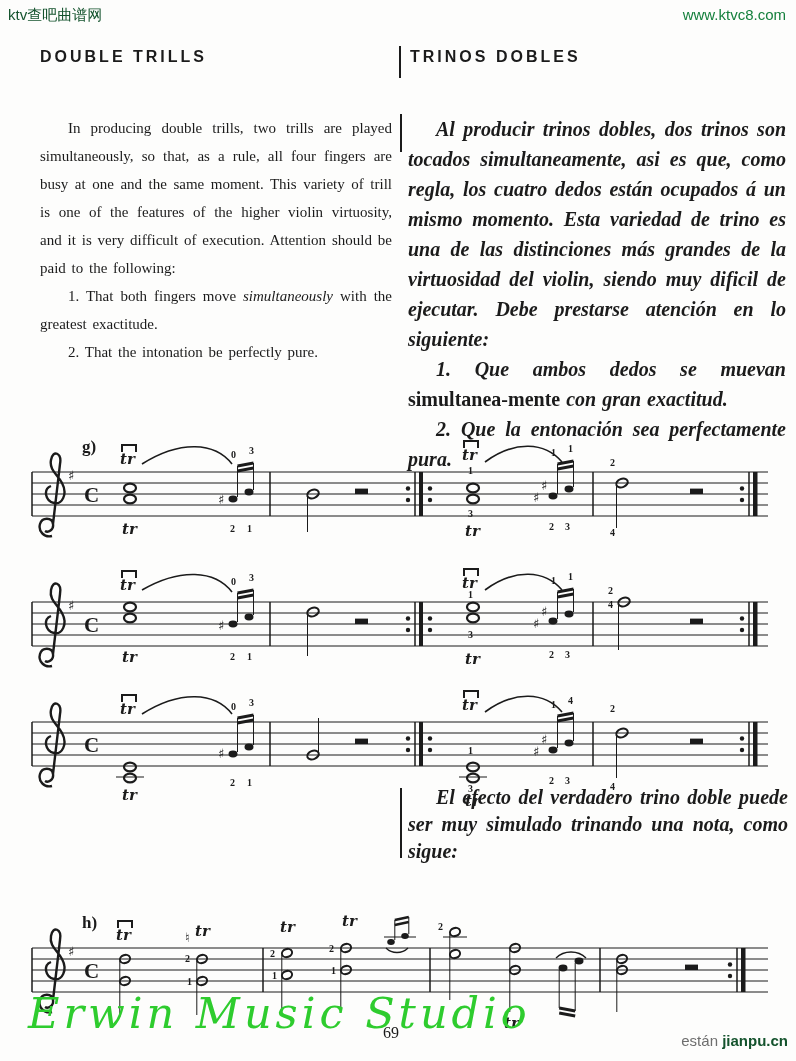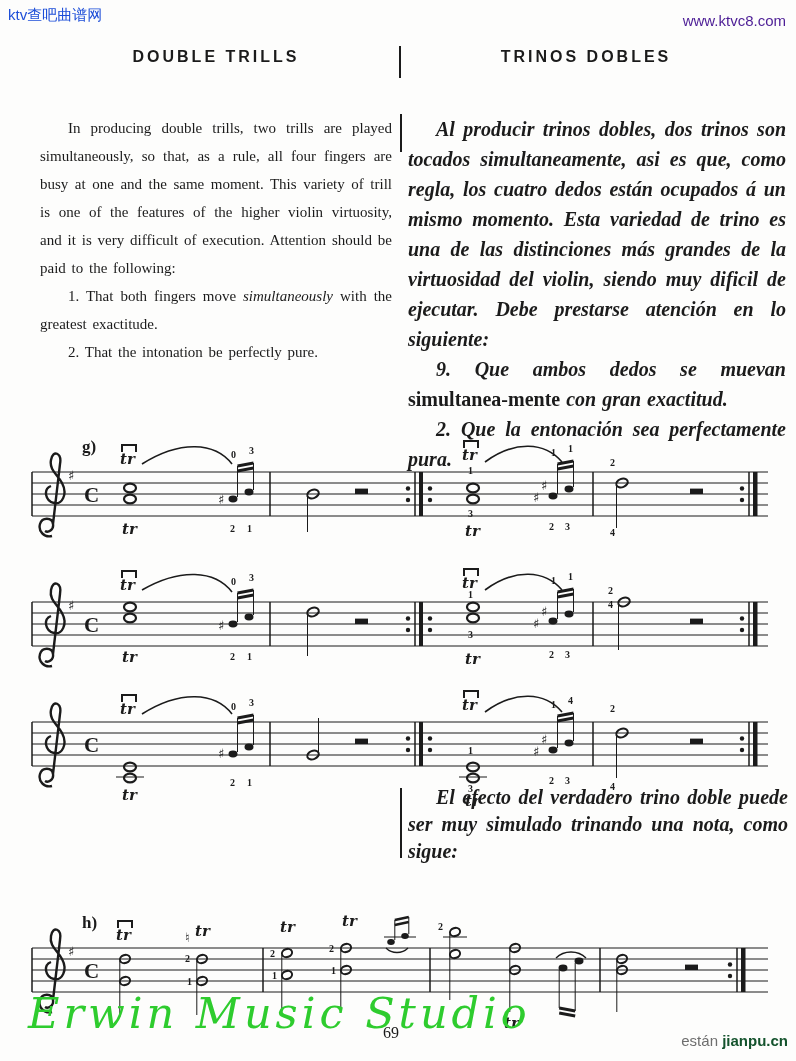--- a/index.html
+++ b/index.html
@@ -1,30 +1,30 @@
 <!DOCTYPE html>
 <html><head>
 <meta charset="utf-8">
 <style>
   html,body{margin:0;padding:0;background:#e8e8e8;}
   .page{position:relative;width:796px;height:1061px;background:#fdfdfc;overflow:hidden;
         font-family:"Liberation Serif",serif;color:#1b1b1b;}
   
   .wm{position:absolute;font-family:"Liberation Sans",sans-serif;font-size:15px;}
-  .wm-tl{left:8px;top:6px;color:#1d4ed8;}
-  .wm-tr{right:10px;top:12px;color:#4c1d95;}
+  .wm-tl{left:8px;top:6px;color:#14532d;}
+  .wm-tr{right:10px;top:6px;color:#15803d;}
   .wm-script{left:28px;top:988px;font-family:"DejaVu Serif",serif;font-style:italic;
              font-size:43px;letter-spacing:4px;color:#2ecc2e;text-align:right;}
   .wm-br{right:8px;top:1032px;font-size:15px;}
   .wm-br .site{color:#6e6e6e;}
   .wm-br .domain{color:#14532d;font-weight:bold;}
   .page-num{position:absolute;left:383px;top:1024px;font-size:16px;color:#1b1b1b;}
   
   .sect-header{position:absolute;top:48px;font-family:"Liberation Sans",sans-serif;
-               font-weight:bold;font-size:16px;letter-spacing:3px;text-align:center;}
+               font-weight:bold;font-size:16px;letter-spacing:3px;text-align:left;}
   .hd-en{left:40px;width:352px;}
   .hd-es{left:410px;width:352px;}
   .vdiv{position:absolute;width:2px;background:#1b1b1b;}
   
   .col{position:absolute;text-align:justify;}
   .en{font-size:15px;line-height:28px;word-spacing:2px;}
   .es{font-size:20px;line-height:30px;font-style:italic;font-weight:bold;word-spacing:1px;}
   .para{margin:0;text-indent:28px;}
   .item{margin:0;text-indent:28px;}
   .upright{font-style:normal;margin-top:28px;}
@@ -54,21 +54,21 @@
   <div class="vdiv" style="left:400px;top:114px;height:38px;"></div>
 
   <div class="col en" style="left:40px;top:114px;width:352px;">
     <p class="para">In producing double trills, two trills are played simultaneously, so that, as a rule, all four fingers are busy at one and the same moment. This variety of trill is one of the features of the higher violin virtuosity, and it is very difficult of execution. Attention should be paid to the following:</p>
     <p class="item"><span>1. That both fingers move </span><span class="emph">simultaneously</span><span> with the greatest exactitude.</span></p>
     <p class="item">2. That the intonation be perfectly pure.</p>
   </div>
 
   <div class="col es" style="left:408px;top:114px;width:378px;">
     <p class="para">Al producir trinos dobles, dos trinos son tocados simultaneamente, asi es que, como regla, los cuatro dedos están ocupados á un mismo momento. Esta variedad de trino es una de las distinciones más grandes de la virtuosidad del violin, siendo muy dificil de ejecutar. Debe prestarse atención en lo siguiente:</p>
-    <p class="item"><span>9. Que ambos dedos se muevan </span><span class="upright">simultanea-mente</span><span> con gran exactitud.</span></p>
+    <p class="item"><span>1. Que ambos dedos se muevan </span><span class="upright">simultanea-mente</span><span> con gran exactitud.</span></p>
     <p class="item">2. Que la entonación sea perfectamente pura.</p>
   </div>
 
   <svg class="sys" style="top:436px;" width="740" height="124" viewBox="0 0 740 124">
     <text class="mlabel" x="52" y="16">g)</text>
     <g>
       <line class="ink" x1="2" y1="36" x2="738" y2="36"></line>
         <line class="ink" x1="2" y1="47" x2="738" y2="47"></line>
       <line class="ink" x1="2" y1="58" x2="738" y2="58"></line>
         <line class="ink" x1="2" y1="69" x2="738" y2="69"></line>

